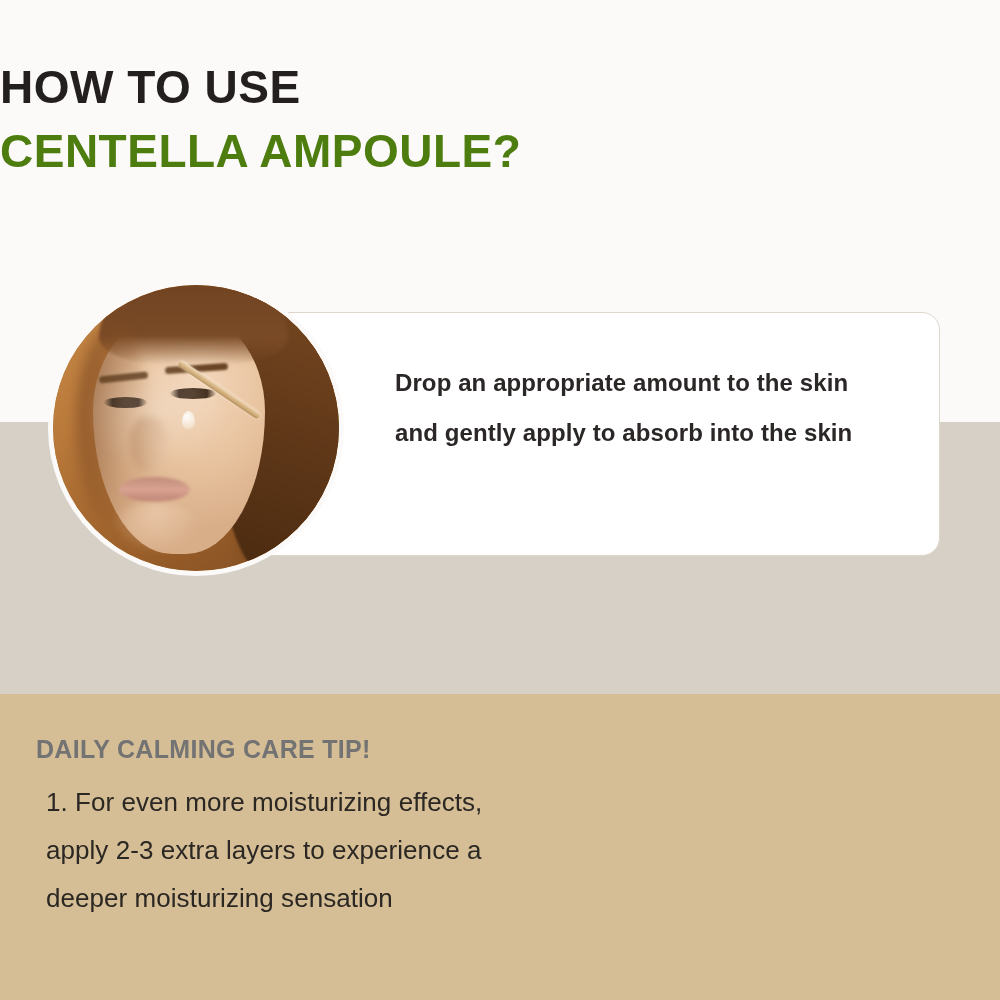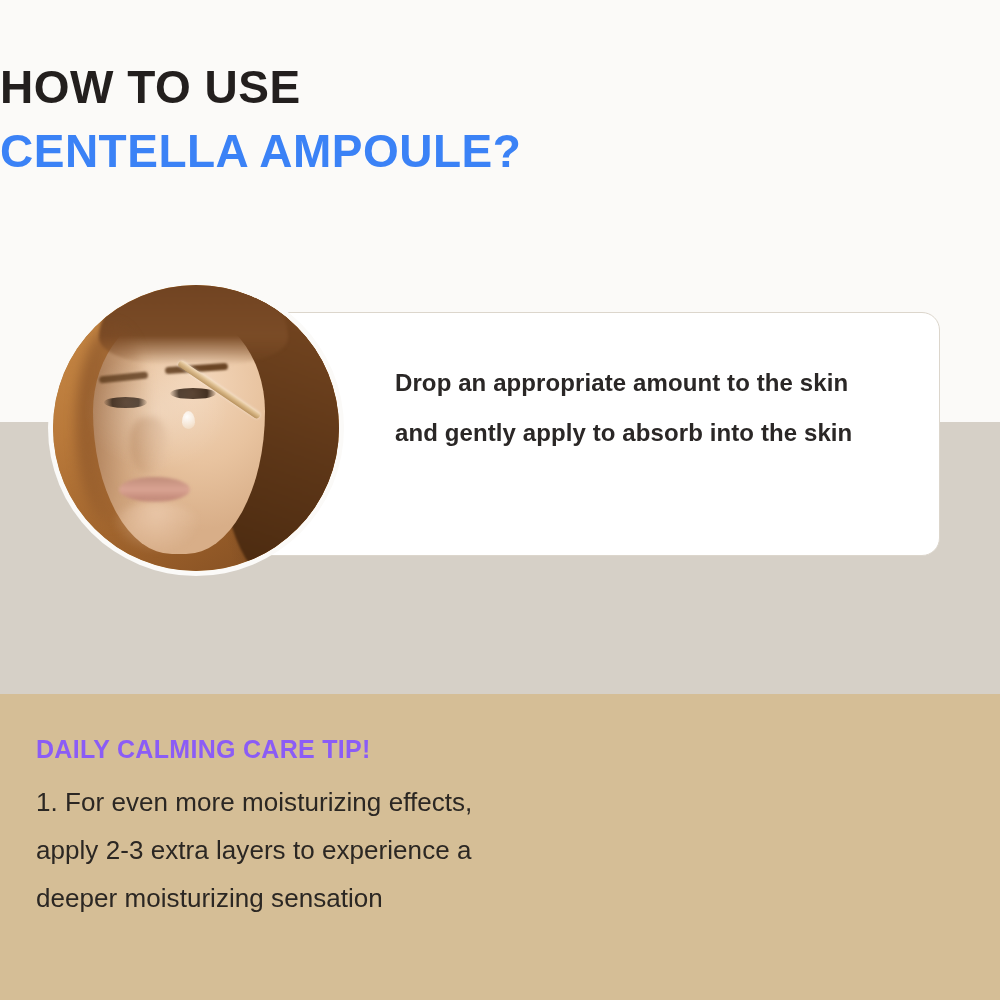--- a/index.html
+++ b/index.html
@@ -54,21 +54,21 @@
     font-weight: 700;
     letter-spacing: 0.5px;
     color: #231F1E;
     line-height: 1.12;
     margin: 0;
   }
   .heading-line2 {
     font-size: 46px;
     font-weight: 700;
     letter-spacing: 0.5px;
-    color: #3b82f6;
+    color: #4d7c0f;
     line-height: 1.12;
     margin: 12px 0 0 0;
   }
 
   
   .callout-card {
     position: absolute;
     left: 150px;
     top: 312px;
     width: 790px;
@@ -215,25 +215,25 @@
   }
 
   
   .tips-heading {
     position: absolute;
     left: 36px;
     top: 735px;
     font-size: 25px;
     font-weight: 700;
     letter-spacing: 0.3px;
-    color: #8b5cf6;
+    color: #737373;
   }
   .tips-cols {
     position: absolute;
-    left: 36px;
+    left: 46px;
     top: 778px;
     width: 930px;
     display: flex;
     gap: 58px;
   }
   .tip-col {
     width: 450px;
     font-size: 26px;
     line-height: 48px;
     color: #2B2723;

